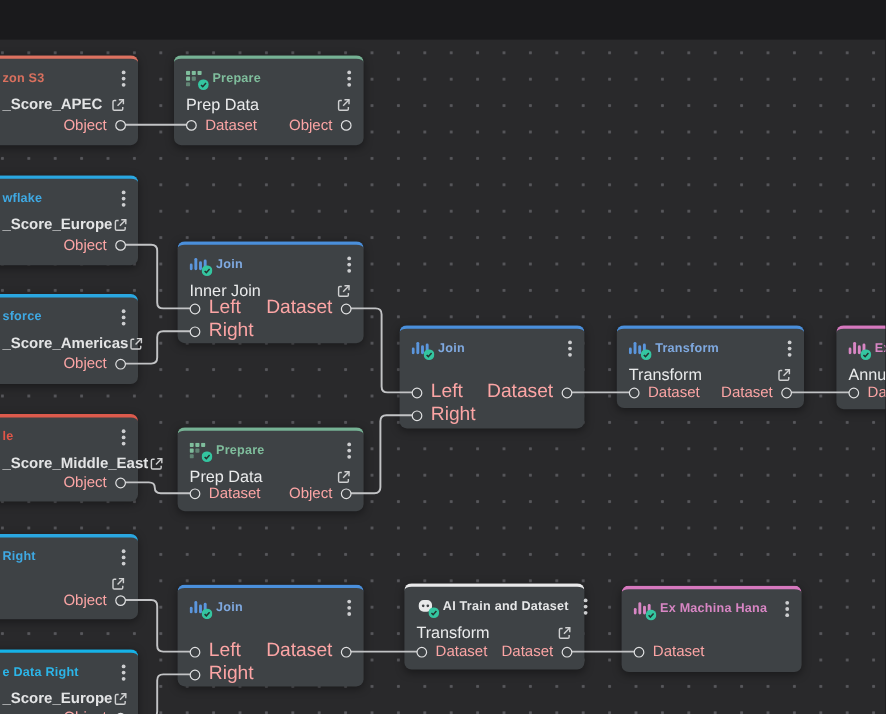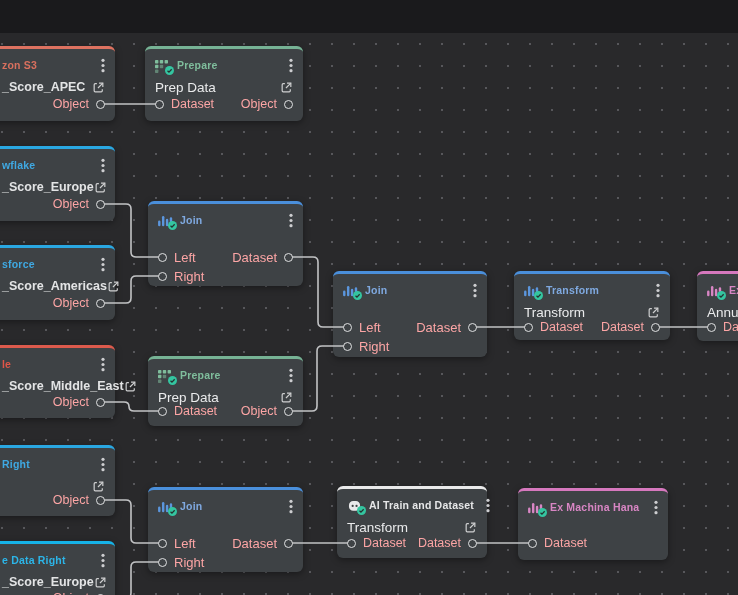--- a/index.html
+++ b/index.html
@@ -25,21 +25,21 @@
   .title-text { font-size:13.5px; font-weight:500; color:#eaebec; white-space:nowrap; }
   .small-title .title-text { font-size:12.5px; font-weight:600; color:#e3e4e5; }
   .clip-left .hdr, .clip-left .ttl { padding-left:87px; }
   .port { position:absolute; display:flex; align-items:center; gap:7px;
           height:12px; z-index:10; }
   .port.in  { left:10px; }
   .port.out { right:10px; flex-direction:row-reverse; }
   .dot { width:9px; height:9px; border:1.6px solid #e0e1e2; border-radius:50%;
          background:#3e4245; box-sizing:border-box; flex:0 0 auto; }
   .port-label { font-size:12.5px; color:#fca5a5; white-space:nowrap; }
-  .port.sm .port-label { font-size:13px; }
+  .port.sm .port-label { font-size:16px; }
   .icon { position:relative; width:16px; height:13px; flex:0 0 auto; }
   .badge { position:absolute; right:-3px; bottom:-3px; line-height:0; }
   .iconbtn { line-height:0; cursor:pointer; }
   .wires { position:absolute; left:0; top:0; width:738px; height:595px;
            pointer-events:none; }
   .wires path { fill:none; stroke:#c2c3c5; stroke-width:1.6; }
   .bottom-bar { position:absolute; left:0; right:0; bottom:0; height:8px;
     background:#1e1e20; border-top:1px solid #47474a; z-index:20; }
   
   .b-coral{border-top-color:#dd7260}.b-red{border-top-color:#dc5a4c}
@@ -170,20 +170,29 @@
       <span class="hdr-label t-blue">Join</span>
       <span class="spacer"></span>
       <span class="iconbtn"><svg width="4" height="15" viewBox="0 0 4 16">
             <g fill="#cdced0">
               <circle cx="2" cy="2.5" r="1.7"></circle>
               <circle cx="2" cy="8" r="1.7"></circle>
               <circle cx="2" cy="13.5" r="1.7"></circle>
             </g>
           </svg></span>
     </div>
+    <div class="ttl">
+      <span class="title-text">Inner Join</span>
+      <span class="spacer"></span>
+      <span class="iconbtn"><svg width="13" height="13" viewBox="0 0 24 24" fill="none" stroke="#cfd0d1" stroke-width="2.2">
+            <path d="M9 5H6a2 2 0 0 0-2 2v11a2 2 0 0 0 2 2h11a2 2 0 0 0 2-2v-3"></path>
+            <path d="M13 4h7v7"></path>
+            <path d="M20 4L11 13"></path>
+          </svg></span>
+    </div>
     <div class="port in sm" style="top:47px">
         <span class="dot"></span>
         <span class="port-label">Left</span>
       </div>
     <div class="port in sm" style="top:66px">
         <span class="dot"></span>
         <span class="port-label">Right</span>
       </div>
     <div class="port out sm" style="top:47px">
         <span class="dot"></span>

